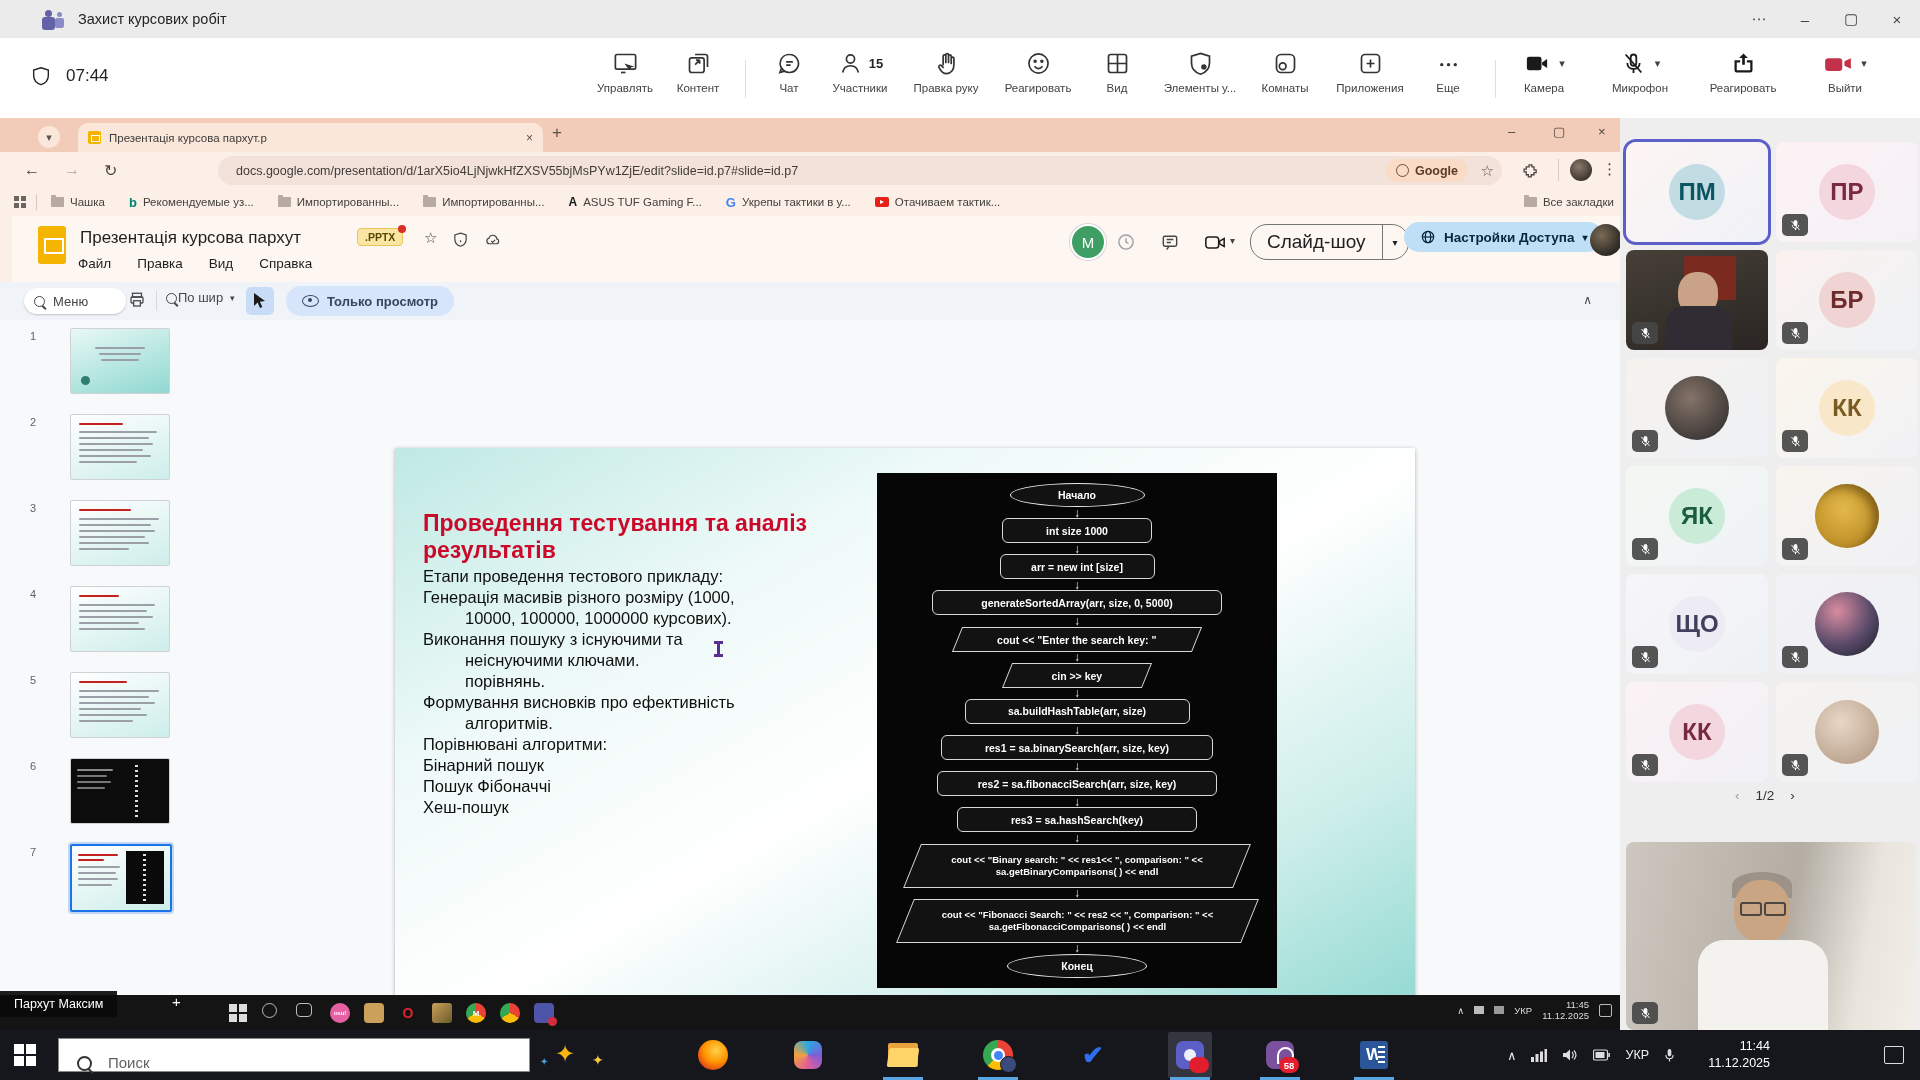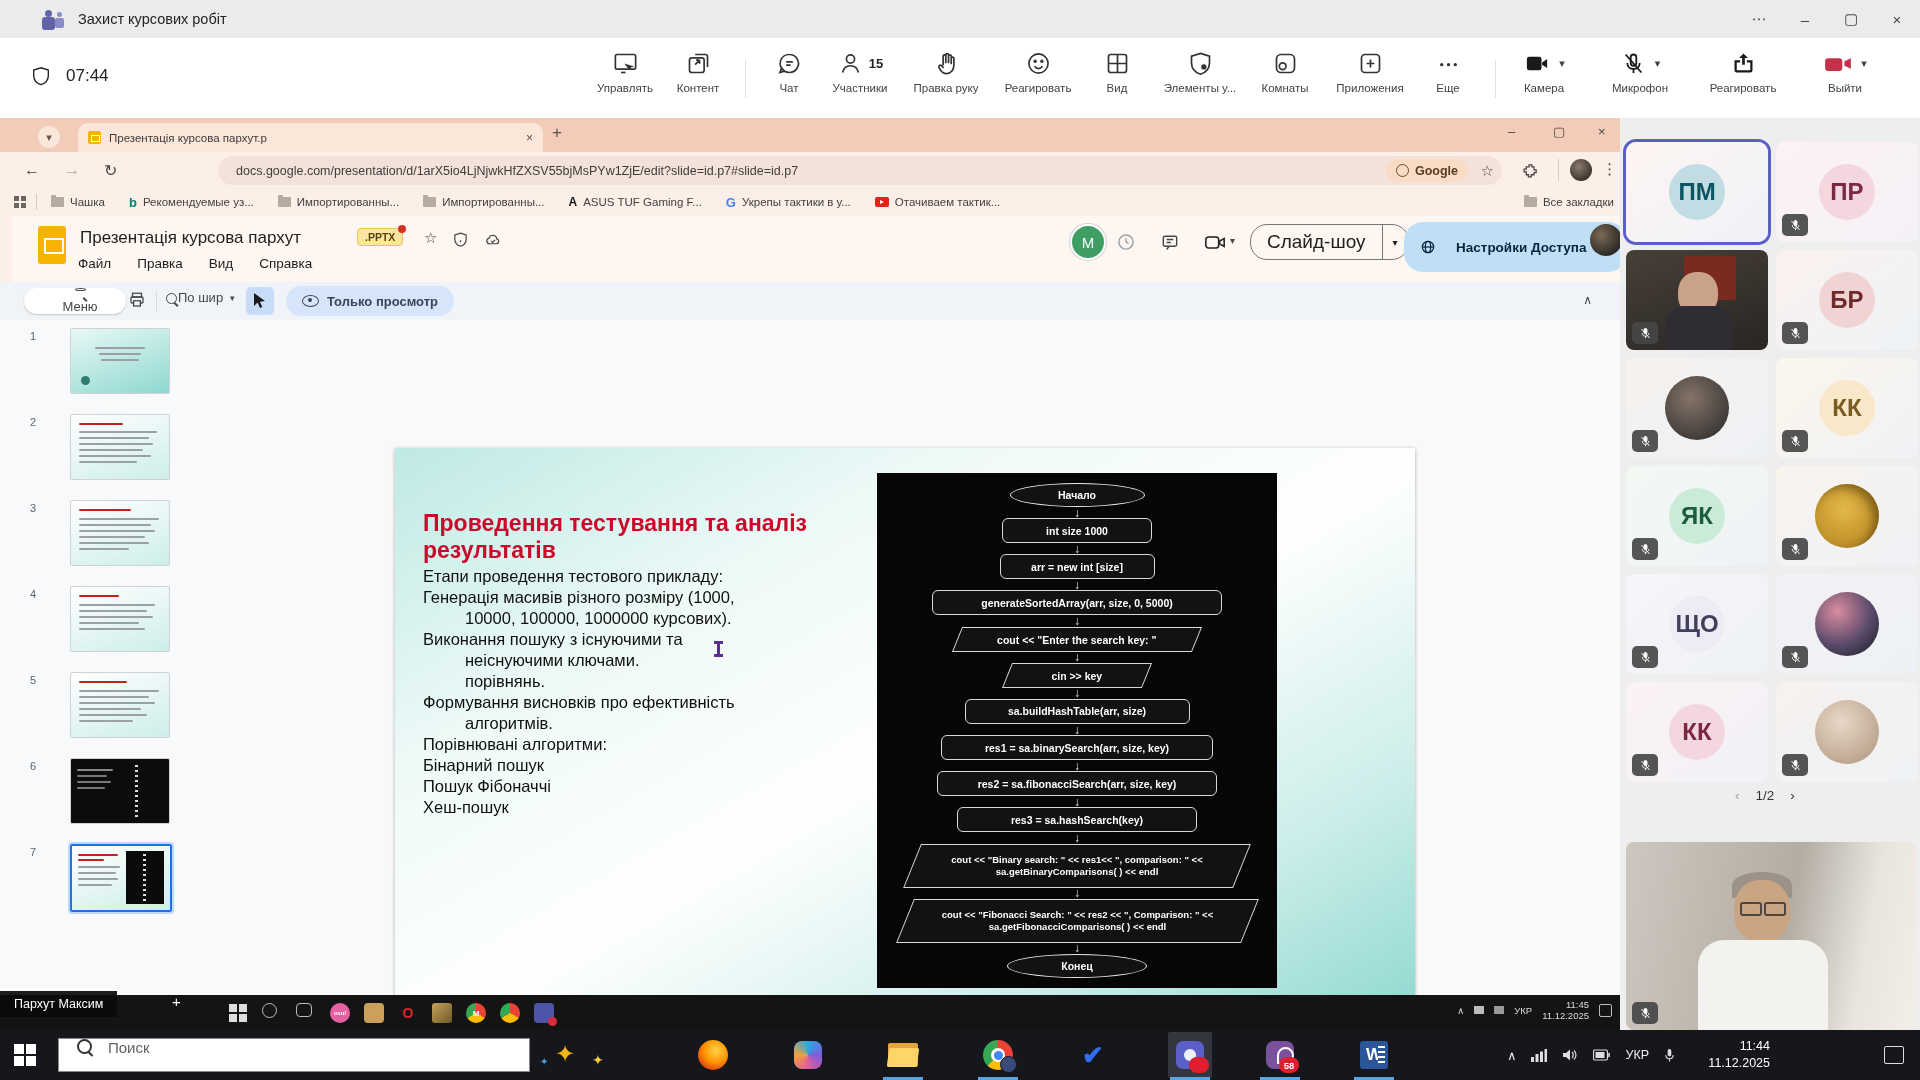--- a/index.html
+++ b/index.html
@@ -62,26 +62,26 @@
   .gsicon::after{content:"";position:absolute;left:6px;top:12px;width:16px;height:12px;border:2.5px solid #fff;border-radius:1px;}
   .gstitle{position:absolute;left:68px;top:12px;font-size:17px;color:#1f1f1f;}
   .pptx{position:absolute;left:345px;top:12px;background:#fbe5a3;border:1px solid #e8c55a;color:#574400;font-size:10.5px;font-weight:bold;padding:2px 7px;border-radius:4px;}
   .pptx::after{content:"";position:absolute;right:-4px;top:-4px;width:8px;height:8px;border-radius:50%;background:#d93025;}
   .hic{position:absolute;top:13px;color:#444746;font-size:15px;}
   .menurow{position:absolute;left:66px;top:40px;display:flex;gap:26px;font-size:13.5px;color:#1f1f1f;}
   .mavatar{position:absolute;left:1058px;top:8px;width:32px;height:32px;border-radius:50%;background:#3f9e63;color:#fff;display:flex;align-items:center;justify-content:center;font-size:15px;border:2px solid #fff;box-shadow:0 0 0 1px #d4d4d4;}
   .sspill{position:absolute;left:1238px;top:8px;height:34px;border:1px solid #747775;border-radius:17px;display:flex;align-items:center;}
   .sspill .main{padding:0 16px;font-size:19px;color:#1f1f1f;border-right:1px solid #747775;height:100%;display:flex;align-items:center;}
   .sspill .dd{padding:0 10px;font-size:10px;color:#1f1f1f;}
-  .accpill{position:absolute;left:1392px;top:6px;height:50px;background:#bfdff6;border-radius:19px;display:flex;align-items:center;gap:20px;padding:0 16px;font-size:13.5px;color:#06263d;font-weight:bold;}
+  .accpill{position:absolute;left:1392px;top:6px;height:30px;background:#bfdff6;border-radius:19px;display:flex;align-items:center;gap:8px;padding:0 16px;font-size:13.5px;color:#06263d;font-weight:bold;}
   .catav{position:absolute;left:1578px;top:8px;width:32px;height:32px;border-radius:50%;background:radial-gradient(circle at 35% 35%,#7a6a55,#2e2a24 70%);}
 
   
   .gstool{position:absolute;left:0;top:164px;width:1620px;height:38px;background:#f0f4f9;border-bottom:1px solid #e3e6ea;}
-  .menupill{position:absolute;left:24px;top:6px;width:92px;height:26px;background:#fff;border-radius:13px;box-shadow:0 1px 2px rgba(0,0,0,.2);display:flex;align-items:center;gap:8px;padding-left:10px;font-size:13px;color:#444746;flex-direction:column;}
+  .menupill{position:absolute;left:24px;top:6px;width:92px;height:26px;background:#fff;border-radius:13px;box-shadow:0 1px 2px rgba(0,0,0,.2);display:flex;align-items:center;gap:8px;padding-left:10px;font-size:13px;color:#444746;}
   .mag{width:9px;height:9px;border:1.6px solid #444746;border-radius:50%;position:relative;}
   .mag::after{content:"";position:absolute;left:8px;top:8px;width:5px;height:1.6px;background:#444746;transform:rotate(45deg);transform-origin:0 0;}
   .fitsel{position:absolute;left:178px;top:8px;font-size:13px;color:#444746;display:flex;gap:7px;align-items:center;}
   .cursel{position:absolute;left:246px;top:5px;width:28px;height:28px;background:#c8dcf8;border-radius:5px;display:flex;align-items:center;justify-content:center;}
   .viewonly{position:absolute;left:286px;top:4px;height:30px;background:#d7e5fb;border-radius:15px;display:flex;align-items:center;gap:8px;padding:0 16px;font-size:13px;font-weight:bold;color:#39455c;}
   .eyeic{width:15px;height:10px;border:1.6px solid #39455c;border-radius:50%;position:relative;}
   .eyeic::after{content:"";position:absolute;left:4.5px;top:2px;width:4px;height:4px;border-radius:50%;background:#39455c;}
 
   
   .workarea{position:absolute;left:0;top:202px;width:1620px;height:743px;background:#f8f9fa;}
@@ -138,21 +138,21 @@
   .bv-glass2{position:absolute;left:138px;top:60px;width:18px;height:10px;border:2px solid #4c4540;border-radius:3px;}
   .bv-shirt{position:absolute;left:72px;top:98px;width:130px;height:90px;border-radius:26px 26px 0 0;background:#f4f2ee;}
 
   
   .rtask{left:0;top:1030px;width:1920px;height:50px;background:#15171c;}
   .start{position:absolute;left:14px;top:14px;width:22px;height:22px;background:
      linear-gradient(#fff,#fff) 0 0/10px 10px no-repeat,
      linear-gradient(#fff,#fff) 12px 0/10px 10px no-repeat,
      linear-gradient(#fff,#fff) 0 12px/10px 10px no-repeat,
      linear-gradient(#fff,#fff) 12px 12px/10px 10px no-repeat;}
-  .searchpill{position:absolute;left:58px;top:8px;width:472px;height:34px;background:#fff;border:1px solid #888;display:flex;align-items:flex-start;gap:16px;padding-left:18px;box-sizing:border-box;}
+  .searchpill{position:absolute;left:58px;top:8px;width:472px;height:34px;background:#fff;border:1px solid #888;display:flex;align-items:flex-end;gap:16px;padding-left:18px;box-sizing:border-box;}
   .searchpill .q{width:11px;height:11px;border:2px solid #333;border-radius:50%;position:relative;}
   .searchpill .q::after{content:"";position:absolute;left:10px;top:10px;width:6px;height:2px;background:#333;transform:rotate(45deg);transform-origin:0 0;}
   .searchpill span{font-size:15px;color:#5f6368;}
   .tba{position:absolute;top:7px;width:36px;height:36px;display:flex;align-items:center;justify-content:center;}
   .underl{position:absolute;top:47px;height:3px;width:40px;background:#58a6e2;}
   .appbadge{position:absolute;right:-5px;bottom:-4px;min-width:16px;height:16px;border-radius:8px;background:#e11d2e;color:#fff;font-size:9.5px;font-weight:bold;display:flex;align-items:center;justify-content:center;padding:0 2px;}
   .tray{position:absolute;right:245px;top:0;height:50px;display:flex;align-items:center;gap:15px;color:#eee;font-size:12.5px;}
   .clock{position:absolute;right:150px;top:8px;text-align:right;color:#fff;font-size:12.5px;line-height:17px;}
   .notif{position:absolute;right:16px;top:16px;width:18px;height:16px;border:1.6px solid #ddd;border-radius:2px;}
   .sprk{position:absolute;top:0;color:#f5b60d;}

